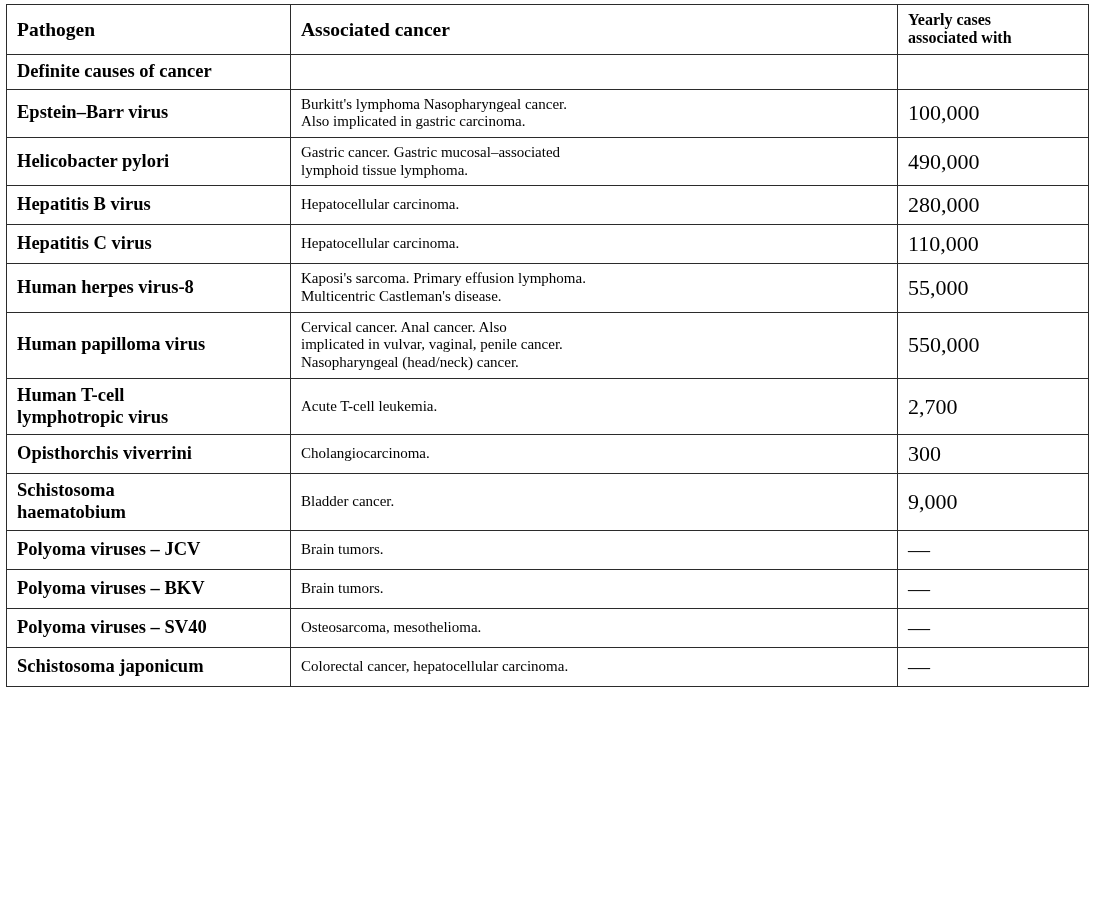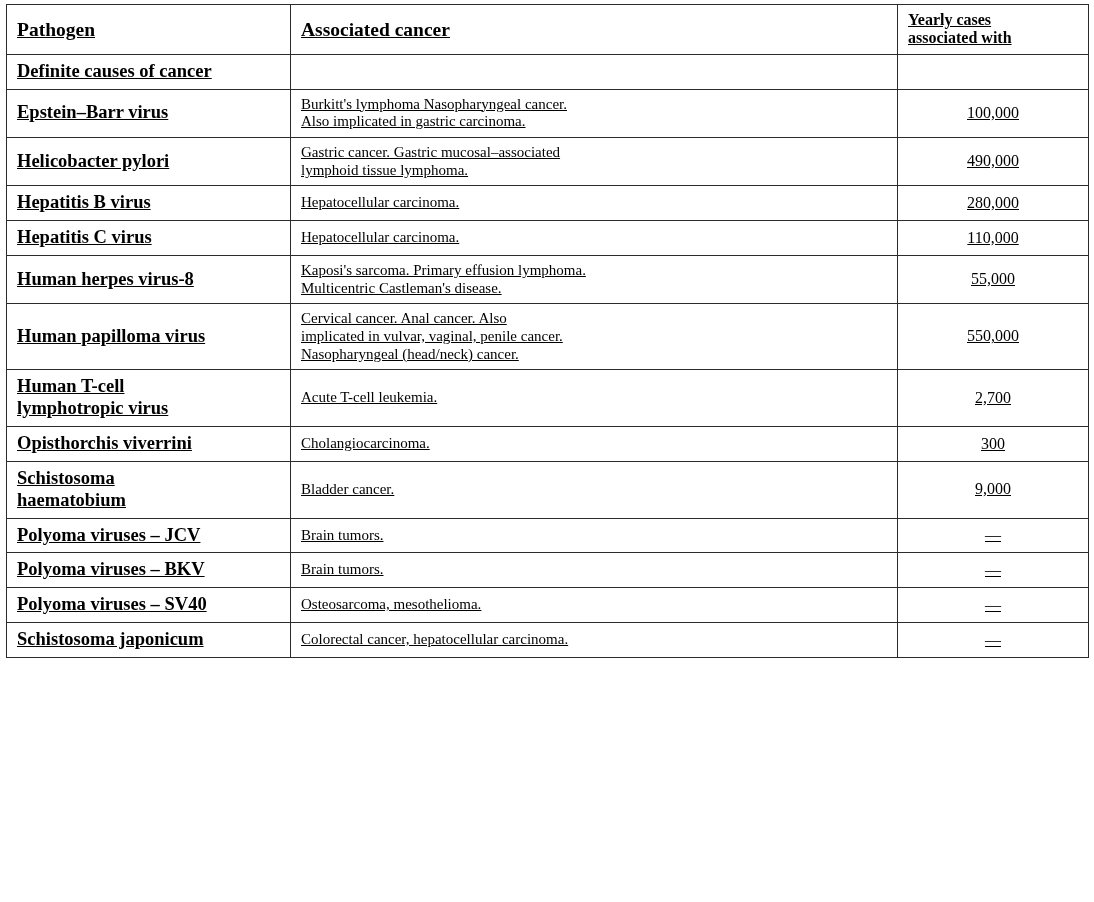--- a/index.html
+++ b/index.html
@@ -12,21 +12,20 @@
     height: 902px;
     font-family: "Liberation Serif", "DejaVu Serif", serif;
     color: #000000;
     overflow: hidden;
   }
   .table-wrap {
     width: 1094px;
     height: 817px;
     box-sizing: border-box;
     padding: 4px 6px 14px 6px;
-    text-decoration: underline;
   }
   table.pathogen-table {
     width: 1082px;
     border-collapse: collapse;
     table-layout: fixed;
   }
   table.pathogen-table col.c1 { width: 284px; }
   table.pathogen-table col.c2 { width: 607px; }
   table.pathogen-table col.c3 { width: 191px; }
 
@@ -56,22 +55,21 @@
 
   td.col-pathogen {
     font-weight: bold;
     font-size: 18.5px;
   }
   td.col-cancer {
     font-size: 15px;
     margin-left: 12px;
   }
   td.col-cases {
-    font-size: 16px;
-    text-align: center;
+    font-size: 22px;
   }
   tr.section-row td.col-pathogen {
     font-weight: bold;
     font-size: 18.5px;
   }
   .nowrap-pre {
     white-space: pre-line;
   }
 </style>
 </head>

